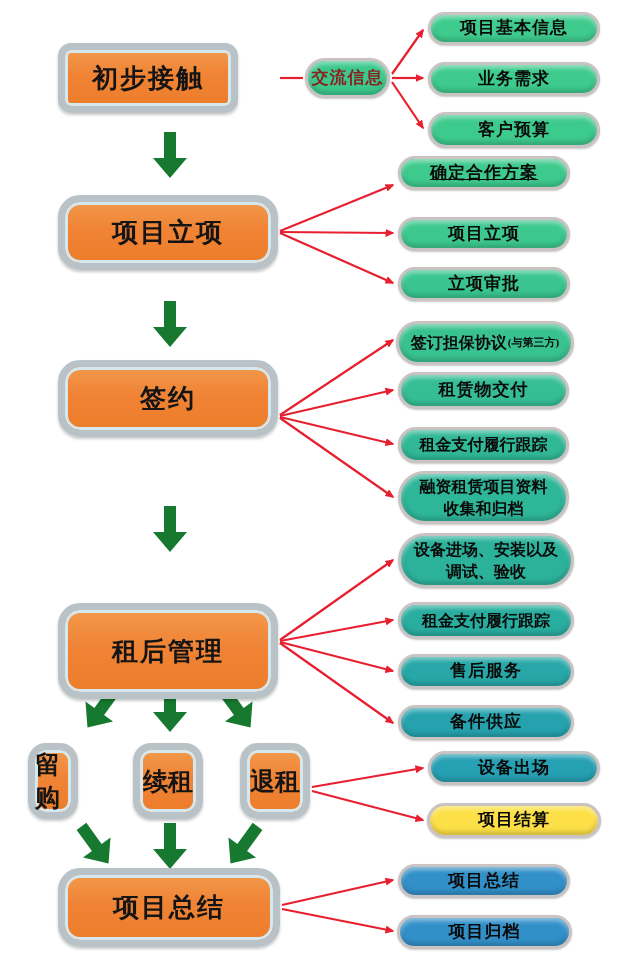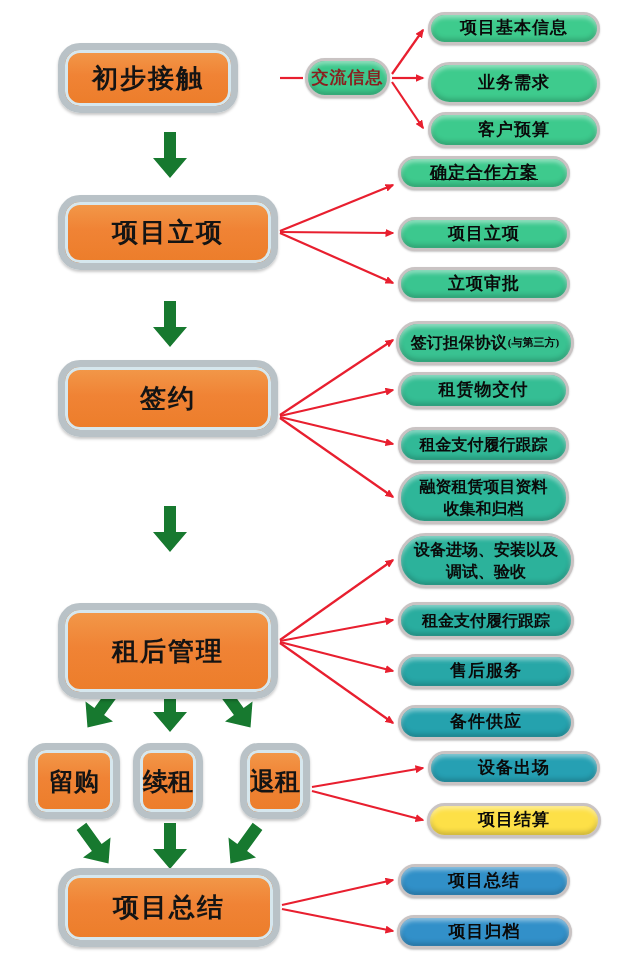--- a/index.html
+++ b/index.html
@@ -76,53 +76,53 @@
       <use href="#garrow" transform="translate(170,529)"></use>
       <use href="#garrow" transform="translate(101,709) rotate(36)"></use>
       <use href="#garrow" transform="translate(170,709)"></use>
       <use href="#garrow" transform="translate(237,709) rotate(-36)"></use>
       <use href="#garrow" transform="translate(95,845) rotate(-36)"></use>
       <use href="#garrow" transform="translate(170,846)"></use>
       <use href="#garrow" transform="translate(244,845) rotate(36)"></use>
     </g>
   </svg>
 
-  <div class="stage" style="left:58px;top:43px;width:180px;height:70px;">
+  <div class="stage" style="left:58px;top:43px;width:180px;height:70px;border-radius:13px;">
     <span>初步接触</span>
   </div>
   <div class="stage" style="left:58px;top:195px;width:220px;height:75px;">
     <span>项目立项</span>
   </div>
   <div class="stage" style="left:58px;top:360px;width:220px;height:77px;">
     <span>签约</span>
   </div>
   <div class="stage" style="left:58px;top:603px;width:220px;height:96px;">
     <span>租后管理</span>
   </div>
-  <div class="stage small" style="left:28px;top:743px;width:92px;height:76px;">
+  <div class="stage small" style="left:28px;top:743px;width:50px;height:76px;">
     <span>留购</span>
   </div>
   <div class="stage small" style="left:133px;top:743px;width:70px;height:76px;">
     <span>续租</span>
   </div>
   <div class="stage small" style="left:240px;top:743px;width:70px;height:76px;">
     <span>退租</span>
   </div>
   <div class="stage" style="left:58px;top:868px;width:222px;height:79px;">
     <span>项目总结</span>
   </div>
 
   <div class="pill connector" style="left: 305px; top: 58px; width: 85px; height: 40px; background-color: rgb(60, 200, 140); color: rgb(139, 30, 30);">
     <span>交流信息</span>
   </div>
 
   <div class="pill" style="left: 428px; top: 12px; width: 172px; height: 33px; background-color: rgb(62, 203, 141);">
     <span>项目基本信息</span>
   </div>
-  <div class="pill" style="left: 428px; top: 62px; width: 172px; height: 43px; background-color: rgb(62, 203, 141);">
+  <div class="pill" style="left: 428px; top: 62px; width: 172px; height: 34px; background-color: rgb(62, 203, 141);">
     <span>业务需求</span>
   </div>
   <div class="pill" style="left: 428px; top: 112px; width: 172px; height: 36px; background-color: rgb(61, 202, 141);">
     <span>客户预算</span>
   </div>
 
   <div class="pill" style="left: 398px; top: 156px; width: 172px; height: 34px; background-color: rgb(62, 202, 141); text-decoration: underline;">
     <span>确定合作方案</span>
   </div>
   <div class="pill" style="left: 398px; top: 217px; width: 172px; height: 34px; background-color: rgb(60, 200, 142);">

